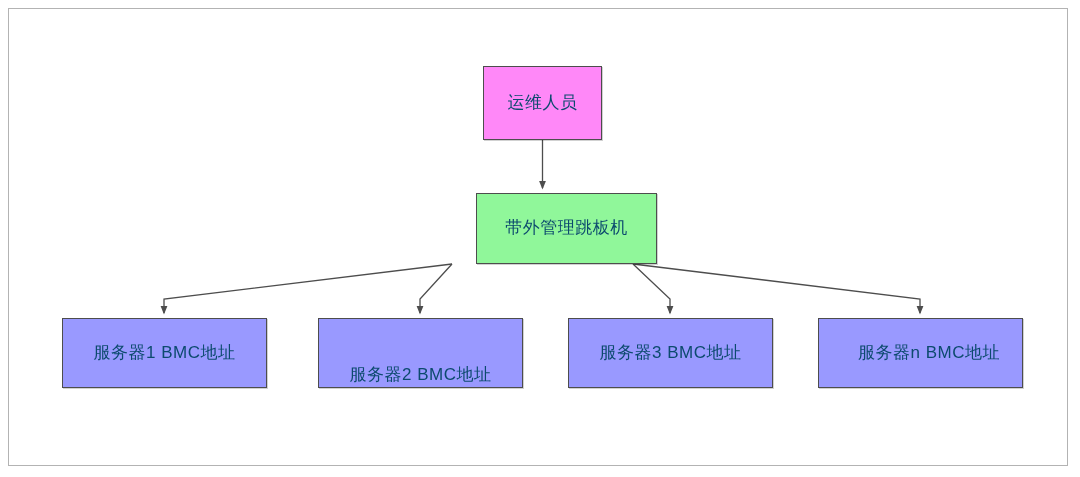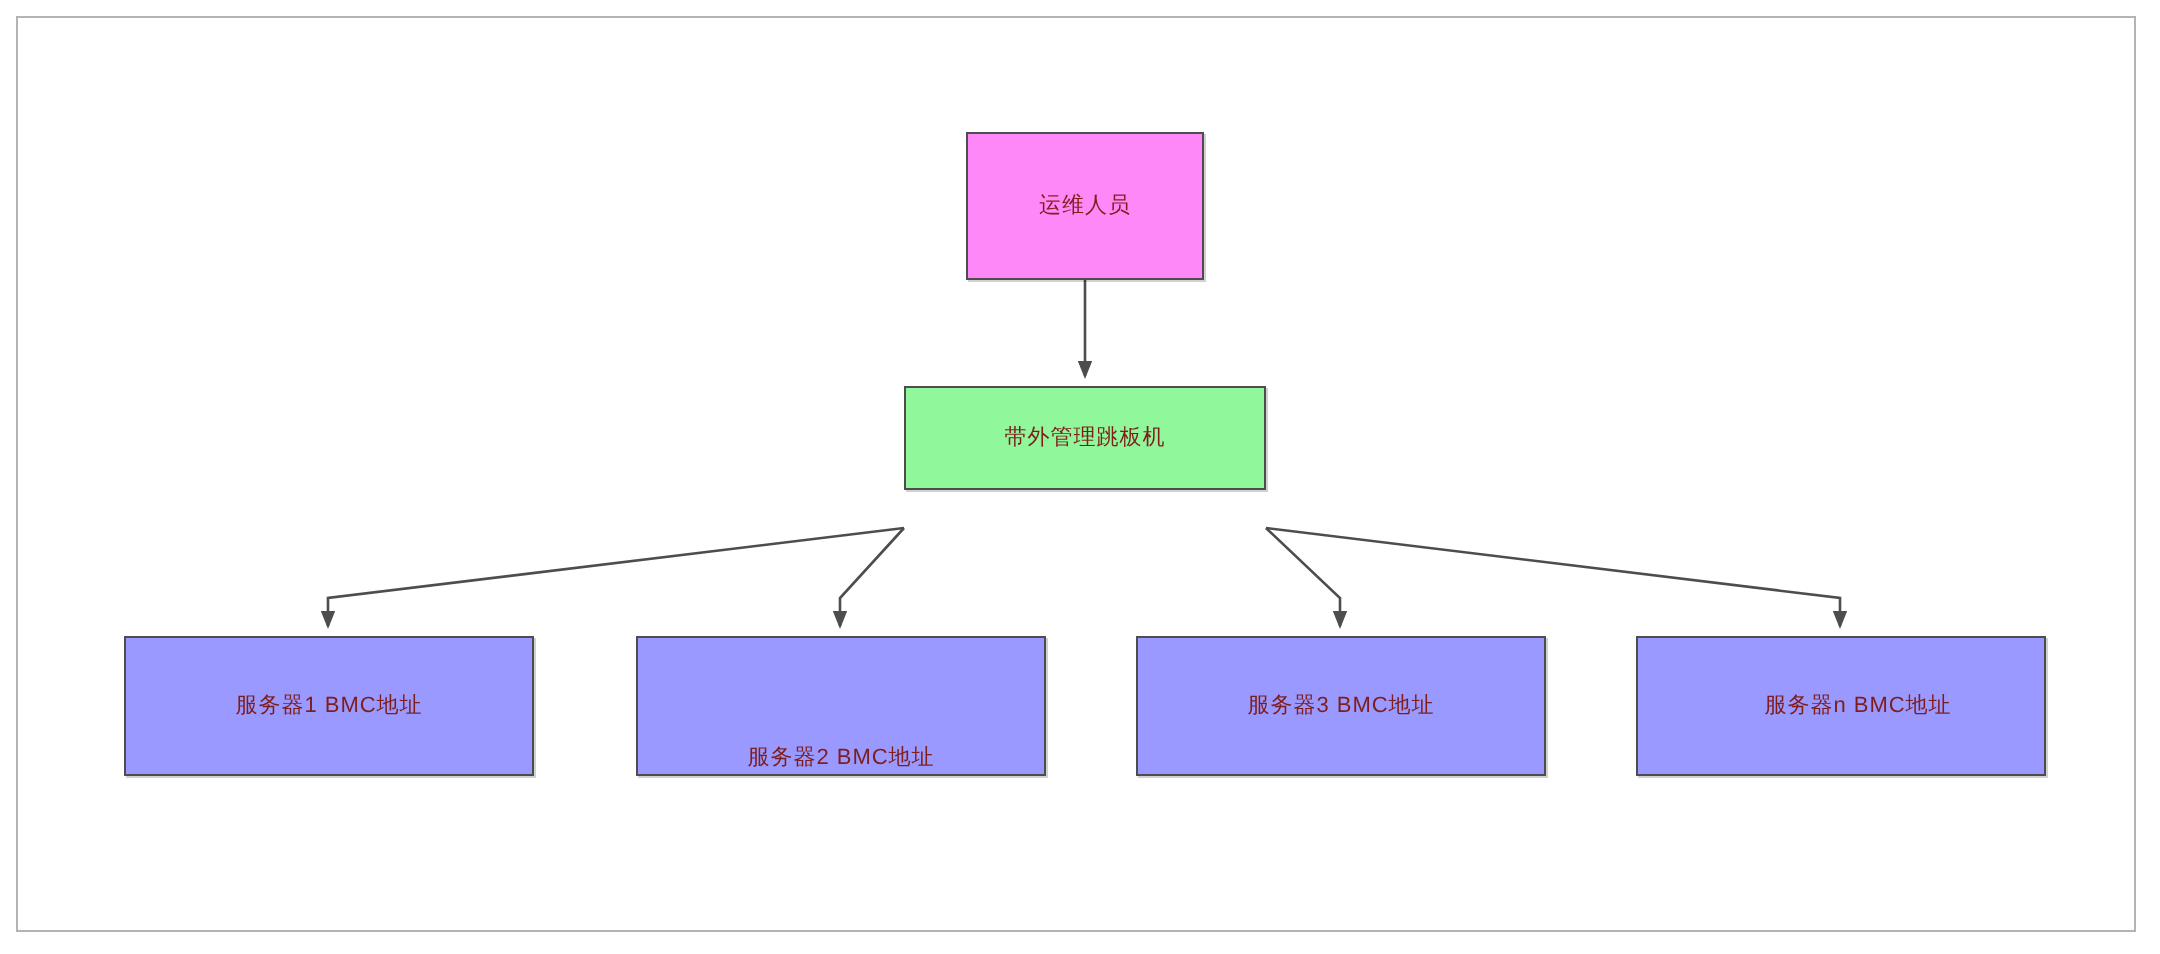--- a/index.html
+++ b/index.html
@@ -44,22 +44,22 @@
   }
 
   .node {
     position: absolute;
     box-sizing: border-box;
     border: 1.5px solid #4d4d4d;
     display: flex;
     align-items: center;
     justify-content: center;
     text-align: center;
-    color: #7f1d1d;
-    font-size: 11px;
+    color: #0c4a6e;
+    font-size: 17px;
     line-height: 1.35;
     letter-spacing: 0.5px;
     box-shadow: 1px 1px 0 rgba(0,0,0,0.18);
   }
 
   .node-ops {
     background: #ff88f8;
   }
   .node-jump {
     background: #90f79a;
@@ -114,21 +114,21 @@
 
     <path d="M 633 264 L 670 299 L 670 313" stroke="#4d4d4d" stroke-width="1.3" fill="none" marker-end="url(#arrowhead)"></path>
 
     <path d="M 633 264 L 920 299 L 920 313" stroke="#4d4d4d" stroke-width="1.3" fill="none" marker-end="url(#arrowhead)"></path>
   </svg>
 
   <div class="node node-ops" style="left:483px; top:66px; width:119px; height:74px;">
     <span>运维人员</span>
   </div>
 
-  <div class="node node-jump" style="left:452px; top:193px; width:181px; height:52px;">
+  <div class="node node-jump" style="left:476px; top:193px; width:181px; height:71px;">
     <span>带外管理跳板机</span>
   </div>
 
   <div class="node node-server" style="left:62px; top:318px; width:205px; height:70px;align-items:center;">
     <span>服务器1  BMC地址</span>
   </div>
 
   <div class="node node-server" style="left:318px; top:318px; width:205px; height:70px;align-items:flex-end;">
     <span>服务器2  BMC地址</span>
   </div>

